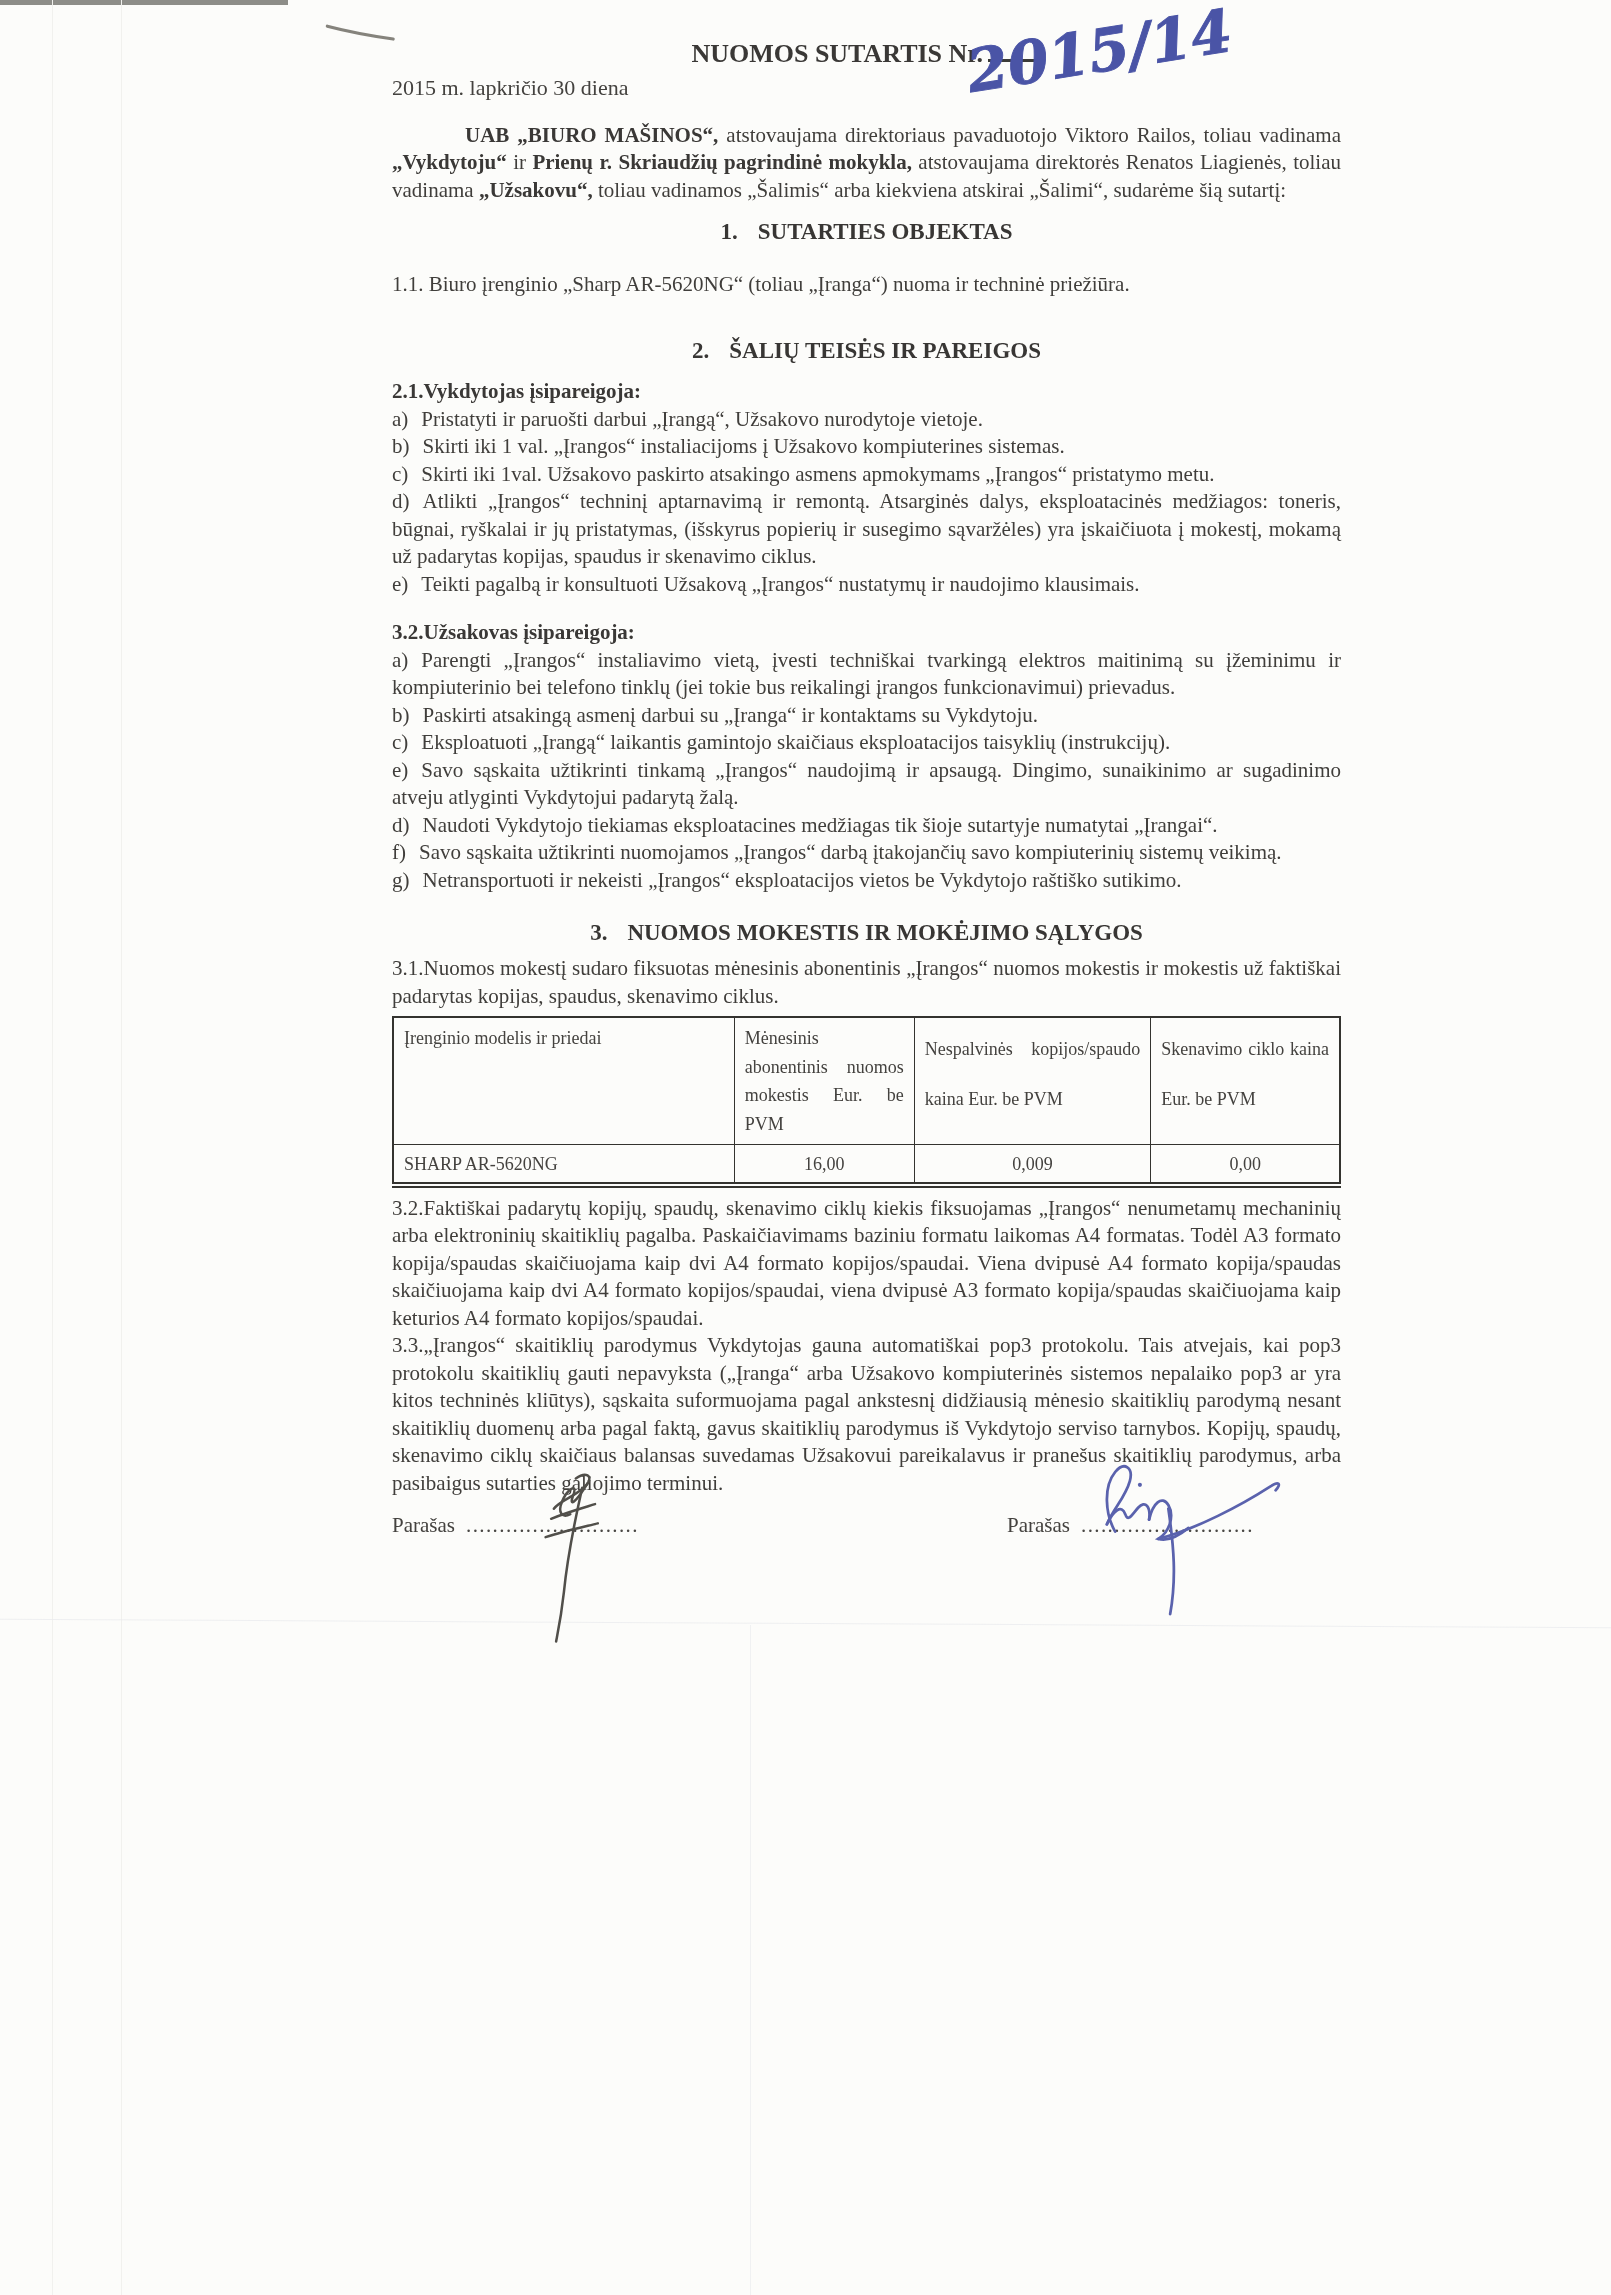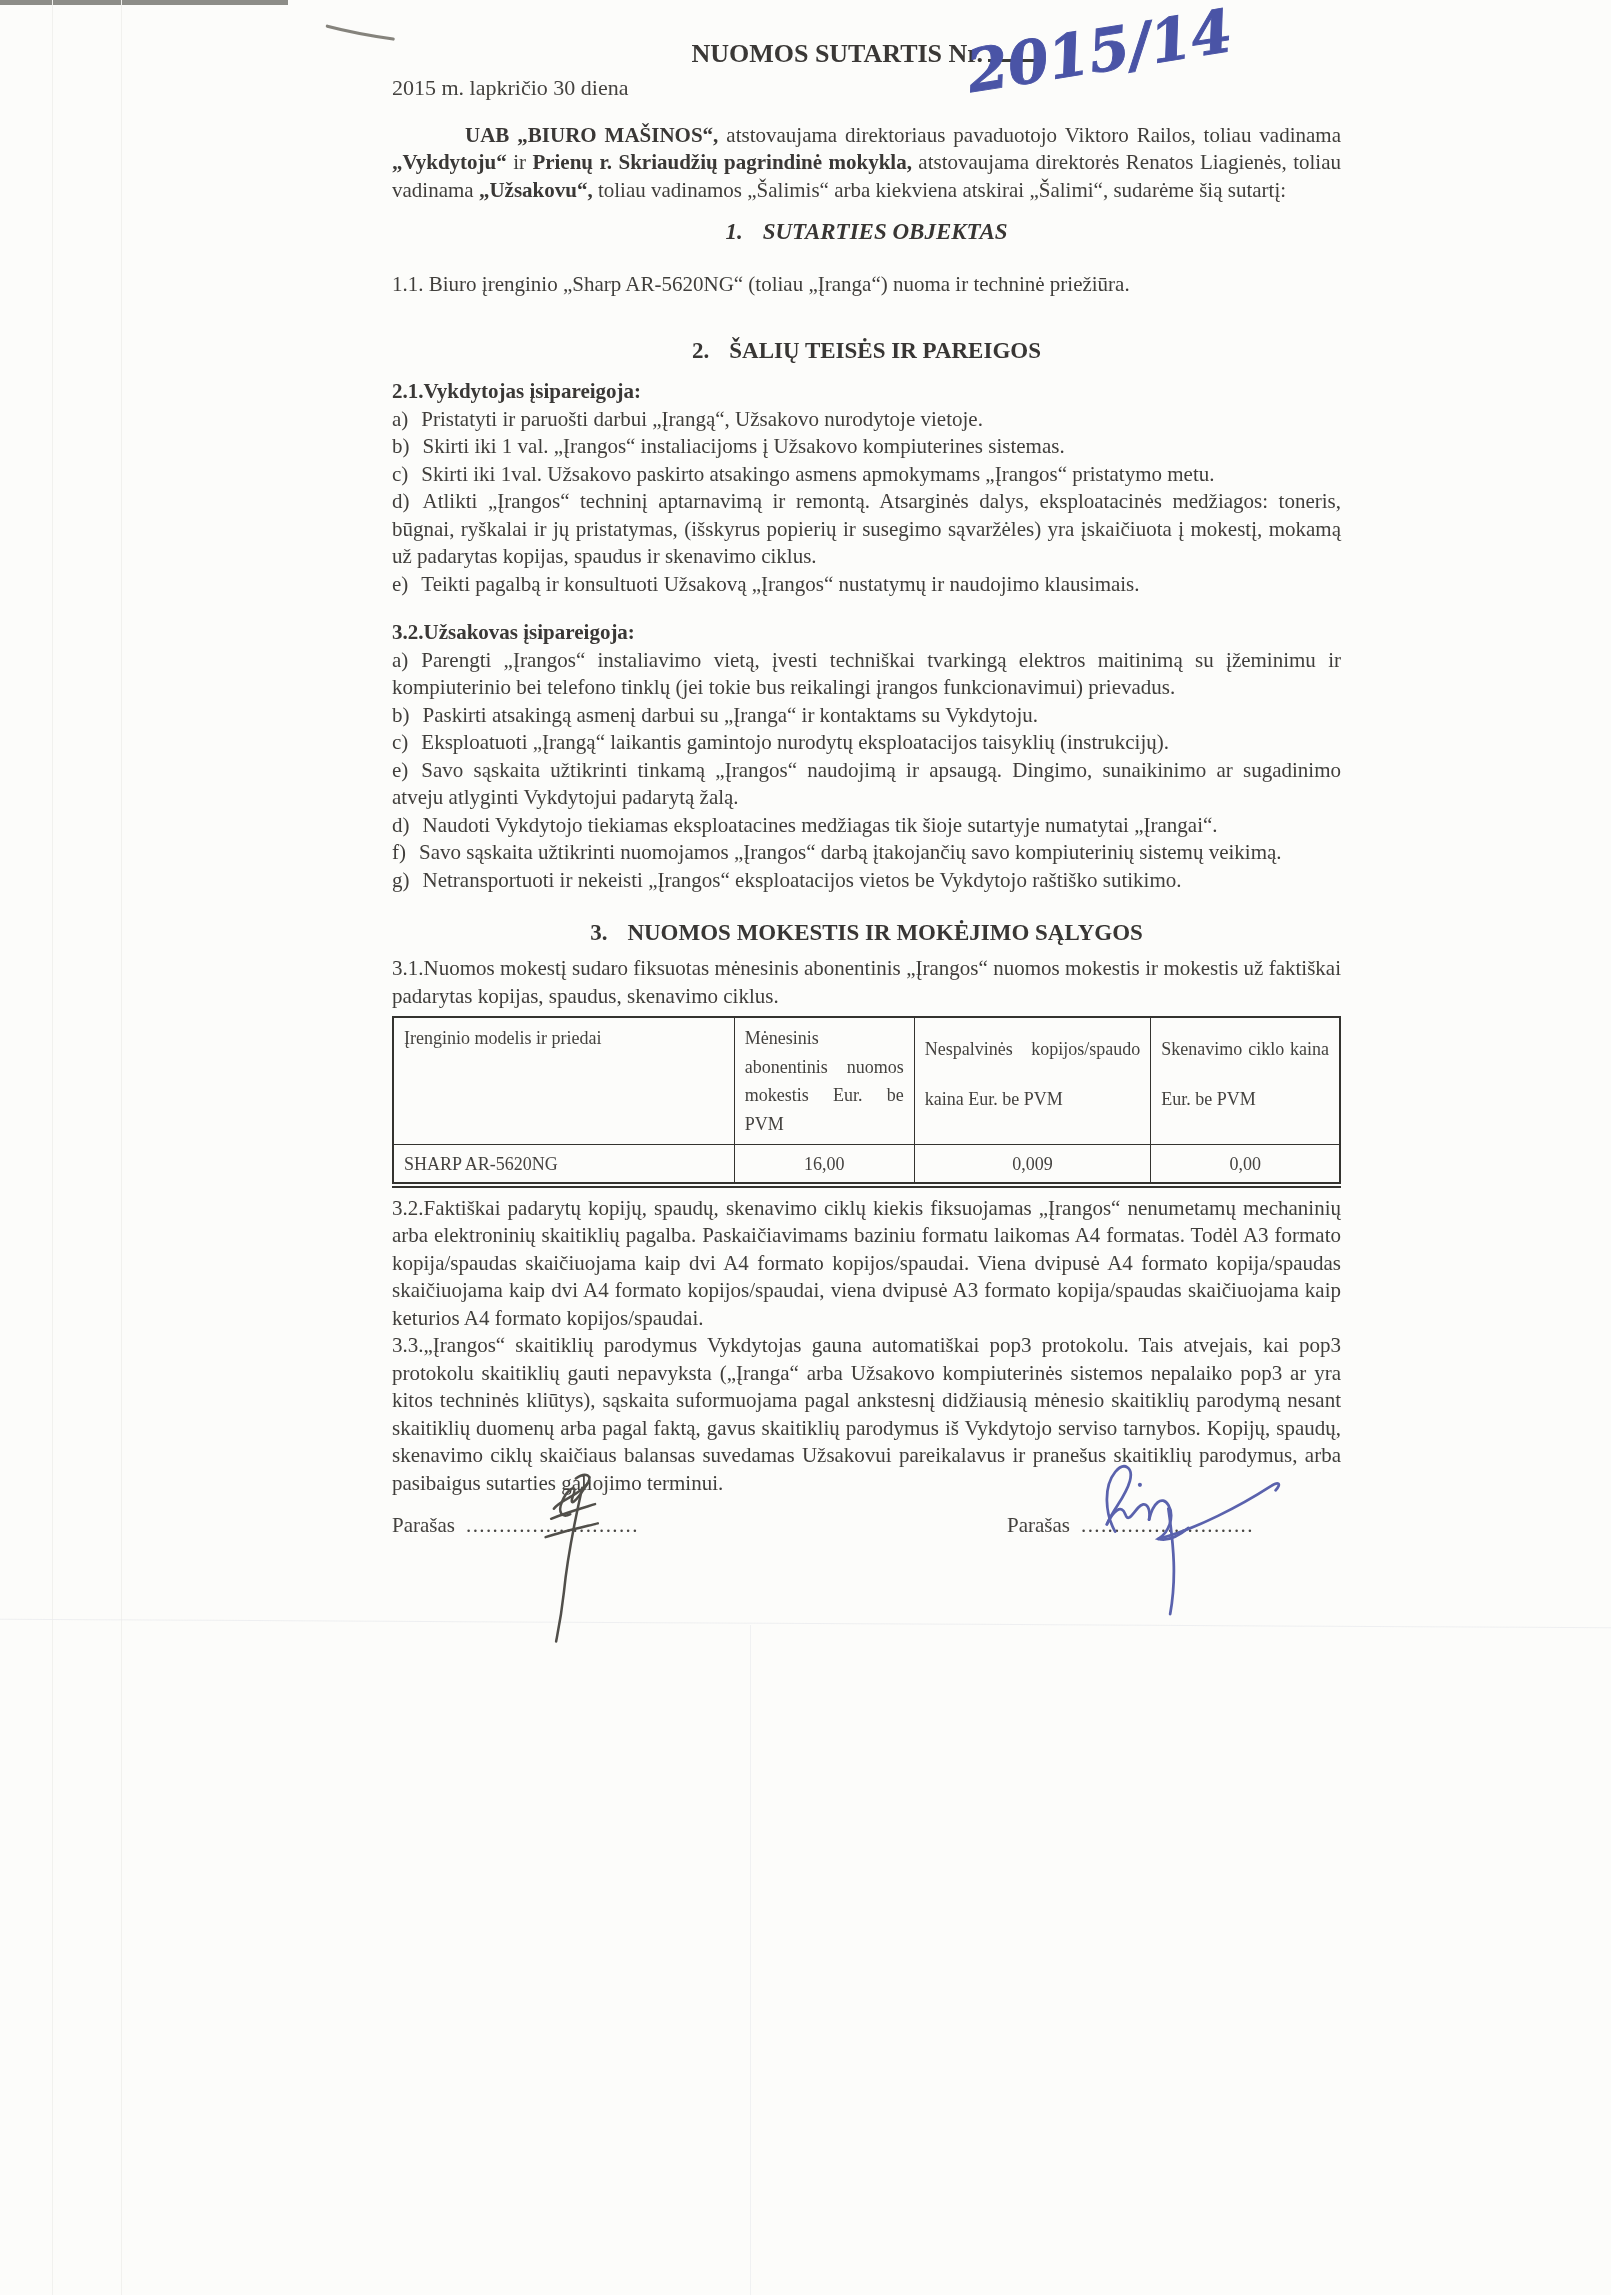--- a/index.html
+++ b/index.html
@@ -9,21 +9,21 @@
   }
   .content{position:absolute;left:392px;top:0;width:949px;}
   p{margin:0;}
   .body-text{font-size:21px;line-height:27.5px;text-align:justify;}
   .title-line{font-size:26px;font-weight:bold;text-align:center;margin-top:39px;color:#3a3836;position:relative;white-space:nowrap;}
   .nr-underline{display:inline-block;width:54px;height:4.6px;border-bottom:3.2px solid #3b3b38;margin-left:4.6px;}
   .date-line{font-size:22px;text-align:left;margin-top:5.5px;color:#44423f;}
   .h-center{font-size:23px;font-weight:bold;text-align:center;color:#383634;}
   .hnum{margin-right:20px;}
   .mt-intro{margin-top:21px;text-indent:73px;}
-  .mt-h1{margin-top:14.7px;font-style:italic;}
+  .mt-h1{margin-top:14.7px;}
   .mt-p11{margin-top:26px;}
   .mt-h2{margin-top:40px;}
   .mt-sub21{margin-top:14px;}
   .mt-sub22{margin-top:21px;}
   .mt-h3{margin-top:26px;}
   .mt-p31{margin-top:9px;}
   .mt-p32{margin-top:6.4px;}
   .sub-heading{font-size:21px;line-height:27.5px;font-weight:bold;color:#3a3836;}
   .li .lab{margin-right:13px;}
   .b{font-weight:bold;color:#3a3836;}
@@ -85,21 +85,21 @@
     <p class="sub-heading mt-sub21">2.1.Vykdytojas įsipareigoja:</p>
     <p class="body-text li"><span class="lab">a)</span><span>Pristatyti ir paruošti darbui „Įrangą“, Užsakovo nurodytoje vietoje.</span></p>
     <p class="body-text li"><span class="lab">b)</span><span>Skirti iki 1 val. „Įrangos“ instaliacijoms į Užsakovo kompiuterines sistemas.</span></p>
     <p class="body-text li"><span class="lab">c)</span><span>Skirti iki 1val. Užsakovo paskirto atsakingo asmens apmokymams „Įrangos“ pristatymo metu.</span></p>
     <p class="body-text li"><span class="lab">d)</span><span>Atlikti „Įrangos“ techninį aptarnavimą ir remontą. Atsarginės dalys, eksploatacinės medžiagos: toneris, būgnai, ryškalai ir jų pristatymas, (išskyrus popierių ir susegimo sąvaržėles) yra įskaičiuota į mokestį, mokamą už padarytas kopijas, spaudus ir skenavimo ciklus.</span></p>
     <p class="body-text li"><span class="lab">e)</span><span>Teikti pagalbą ir konsultuoti Užsakovą „Įrangos“ nustatymų ir naudojimo klausimais.</span></p>
 
     <p class="sub-heading mt-sub22">3.2.Užsakovas įsipareigoja:</p>
     <p class="body-text li"><span class="lab">a)</span><span>Parengti „Įrangos“ instaliavimo vietą, įvesti techniškai tvarkingą elektros maitinimą su įžeminimu ir kompiuterinio bei telefono tinklų (jei tokie bus reikalingi įrangos funkcionavimui) prievadus.</span></p>
     <p class="body-text li"><span class="lab">b)</span><span>Paskirti atsakingą asmenį darbui su „Įranga“ ir kontaktams su Vykdytoju.</span></p>
-    <p class="body-text li"><span class="lab">c)</span><span>Eksploatuoti „Įrangą“ laikantis gamintojo nurodytų eksploatacijos taisyklių (instrukcijų).</span></p>
+    <p class="body-text li"><span class="lab">c)</span><span>Eksploatuoti „Įrangą“ laikantis gamintojo skaičiaus eksploatacijos taisyklių (instrukcijų).</span></p>
     <p class="body-text li"><span class="lab">e)</span><span>Savo sąskaita užtikrinti tinkamą „Įrangos“ naudojimą ir apsaugą. Dingimo, sunaikinimo ar sugadinimo atveju atlyginti Vykdytojui padarytą žalą.</span></p>
     <p class="body-text li"><span class="lab">d)</span><span>Naudoti Vykdytojo tiekiamas eksploatacines medžiagas tik šioje sutartyje numatytai „Įrangai“.</span></p>
     <p class="body-text li"><span class="lab">f)</span><span>Savo sąskaita užtikrinti nuomojamos „Įrangos“ darbą įtakojančių savo kompiuterinių sistemų veikimą.</span></p>
     <p class="body-text li"><span class="lab">g)</span><span>Netransportuoti ir nekeisti „Įrangos“ eksploatacijos vietos be Vykdytojo raštiško sutikimo.</span></p>
 
     <div class="h-center mt-h3">
       <span class="hnum">3.</span><span>NUOMOS MOKESTIS IR MOKĖJIMO SĄLYGOS</span>
     </div>
     <p class="body-text mt-p31">3.1.Nuomos mokestį sudaro fiksuotas mėnesinis abonentinis „Įrangos“ nuomos mokestis ir mokestis už faktiškai padarytas kopijas, spaudus, skenavimo ciklus.</p>
 

